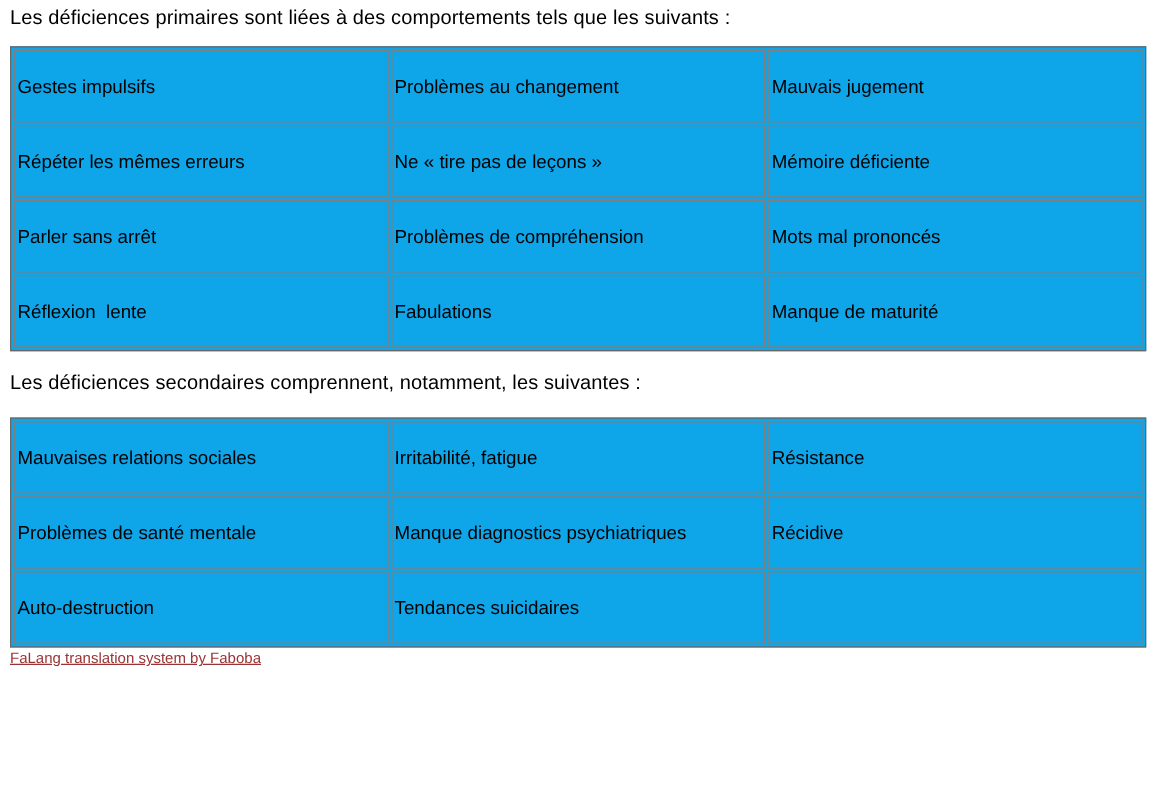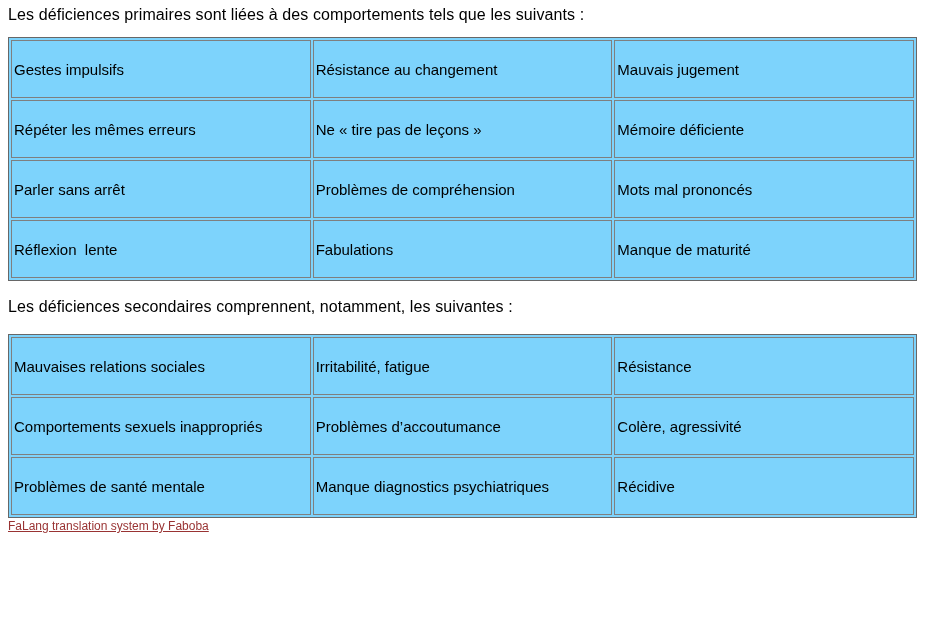--- a/index.html
+++ b/index.html
@@ -26,21 +26,21 @@
   .heading.second {
     margin-top: 17px;
     margin-bottom: 18px;
   }
   table.grid {
     width: 909px;
     table-layout: fixed;
     border-collapse: separate;
     border-spacing: 2px;
     border: 1px solid #676767;
-    background: #7dd3fc;
+    background: #0ea5e9;
   }
   table.grid td {
     border: 1px solid #7f7f7f;
     height: 54px;
     vertical-align: middle;
     padding: 1px 2px;
     font-size: 15px;
     white-space: pre-wrap;
     overflow: hidden;
   }
@@ -57,21 +57,21 @@
 </style>
 </head>
 <body>
 
 <p class="heading">Les déficiences primaires sont liées à des comportements tels que les suivants :</p>
 
 <table class="grid">
   <tbody>
     <tr>
       <td>Gestes impulsifs</td>
-      <td>Résistance au changement</td>
+      <td>Problèmes au changement</td>
       <td>Mauvais jugement</td>
     </tr>
     <tr>
       <td>Répéter les mêmes erreurs</td>
       <td>Ne « tire pas de leçons »</td>
       <td>Mémoire déficiente</td>
     </tr>
     <tr>
       <td>Parler sans arrêt</td>
       <td>Problèmes de compréhension</td>
@@ -88,27 +88,27 @@
 <p class="heading second">Les déficiences secondaires comprennent, notamment, les suivantes :</p>
 
 <table class="grid">
   <tbody>
     <tr>
       <td>Mauvaises relations sociales</td>
       <td>Irritabilité, fatigue</td>
       <td>Résistance</td>
     </tr>
     <tr>
-      <td>Comportements sexuels inappropriés</td>
-      <td>Problèmes d’accoutumance</td>
-      <td>Colère, agressivité</td>
-    </tr>
-    <tr>
       <td>Problèmes de santé mentale</td>
       <td>Manque diagnostics psychiatriques</td>
       <td>Récidive</td>
+    </tr>
+    <tr>
+      <td>Auto-destruction</td>
+      <td>Tendances suicidaires</td>
+      <td></td>
     </tr>
   </tbody>
 </table>
 
 <div class="footer">
   <a href="#">FaLang translation system by Faboba</a>
 </div>
 
 </body></html>

